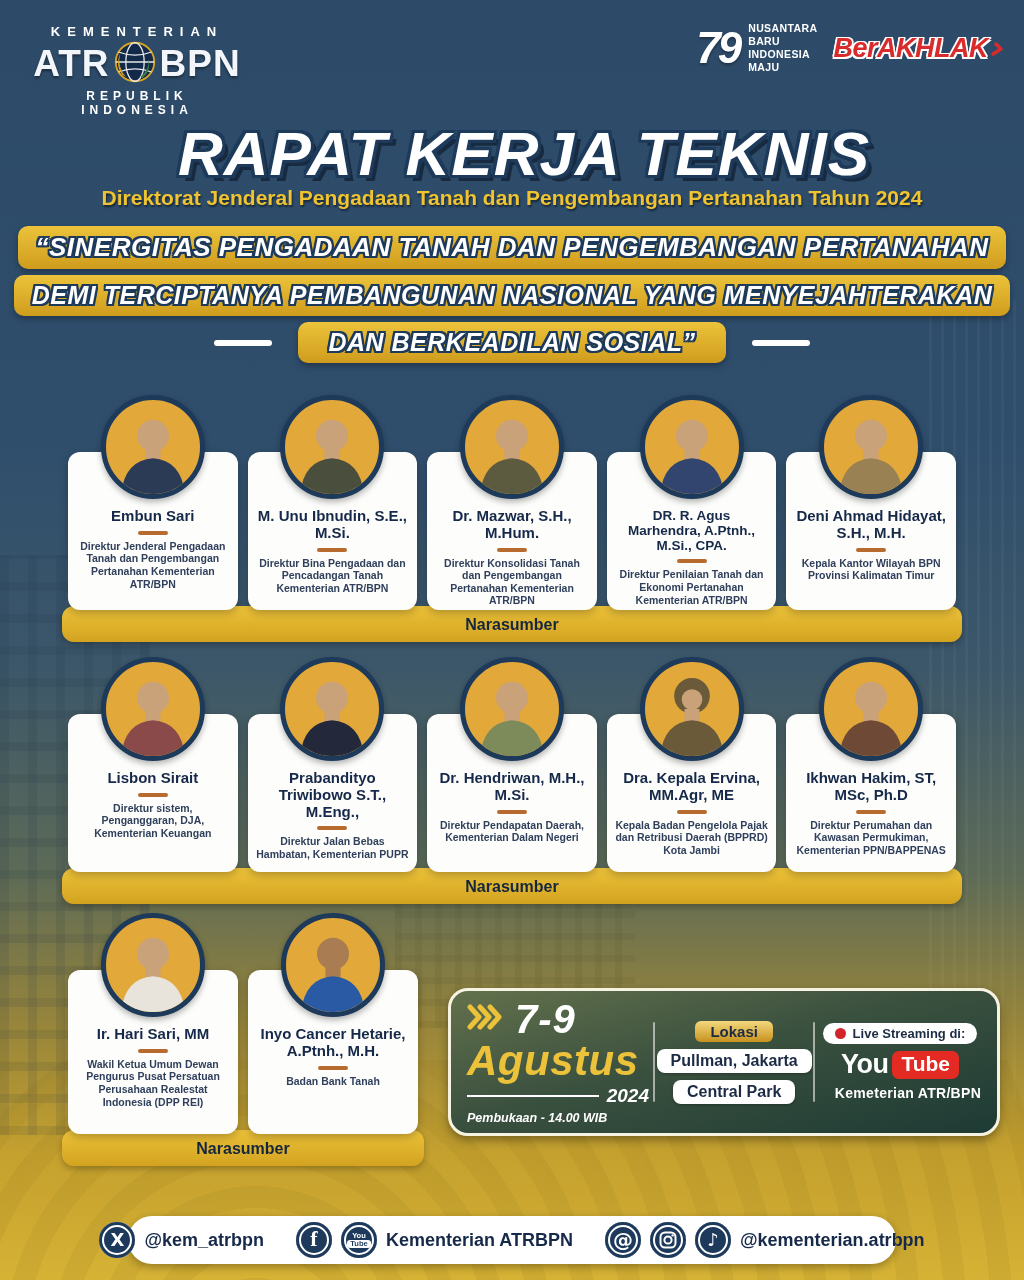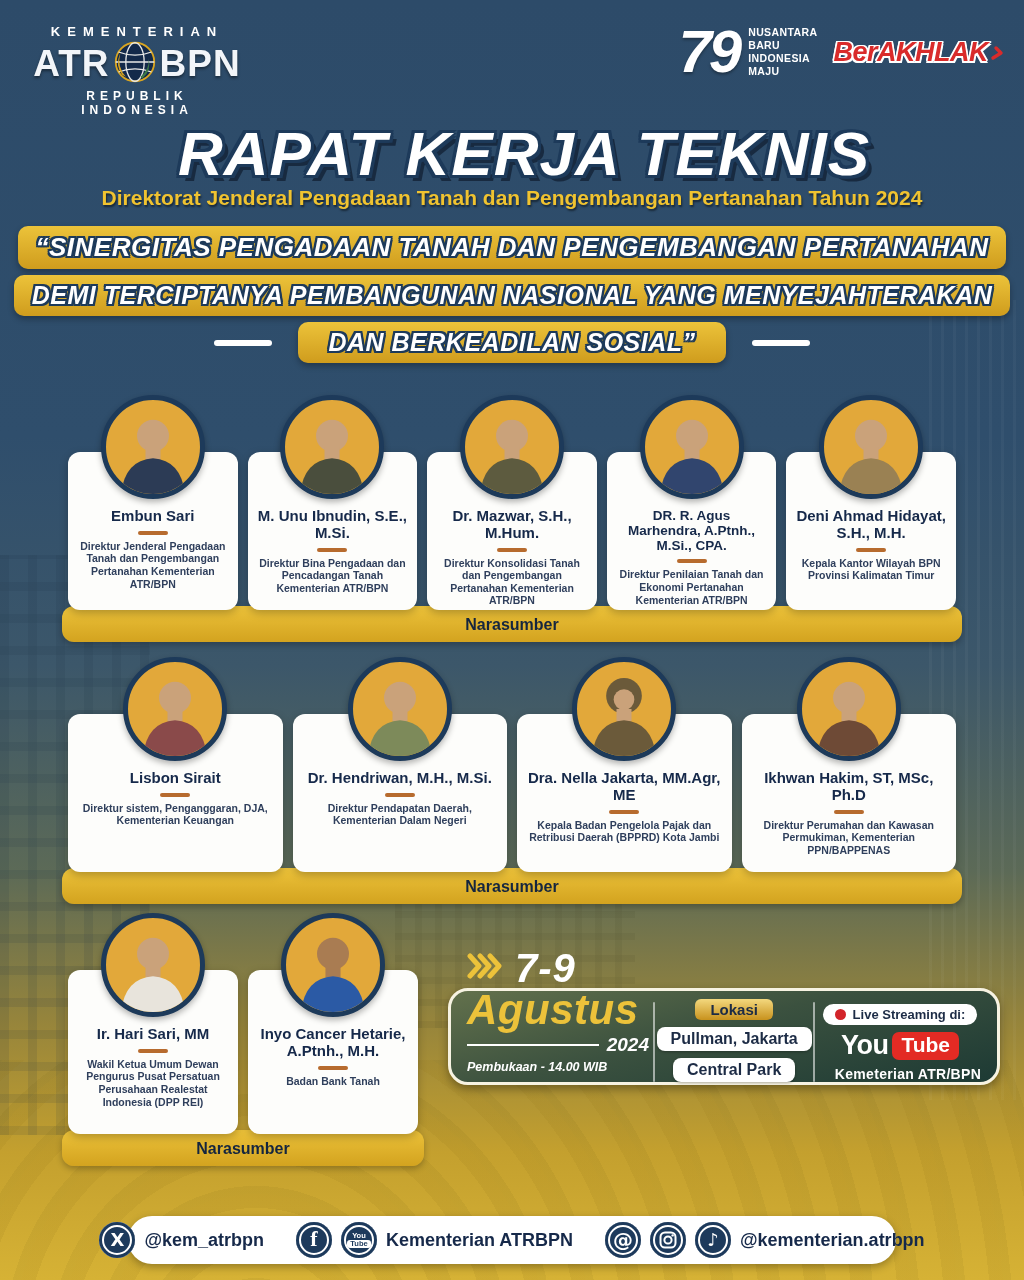--- a/index.html
+++ b/index.html
@@ -23,21 +23,21 @@
     background:repeating-radial-gradient(circle at 25% 130%,rgba(150,120,25,.22) 0 14px,rgba(95,82,12,.12) 14px 22px,transparent 22px 46px);}
 
   
   .logo{position:absolute;left:34px;top:24px;width:206px;text-align:center;color:#fff;}
   .lg-top{font-size:13px;font-weight:700;letter-spacing:7px;}
   .lg-mid{display:flex;align-items:center;justify-content:center;gap:3px;margin:1px 0;}
   .lg-word{font-size:37px;font-weight:900;letter-spacing:1px;color:#f2f5f9;text-shadow:0 2px 3px rgba(0,0,0,.45);}
   .lg-bot{font-size:12px;font-weight:700;letter-spacing:5px;}
   .hdr-right{position:absolute;right:18px;top:22px;display:flex;align-items:center;gap:16px;}
   .anniv{display:flex;align-items:center;gap:9px;}
-  .anniv-num{font-size:60px;font-weight:900;font-style:italic;color:#fff;line-height:1;letter-spacing:-3px;text-shadow:0 2px 3px rgba(0,0,0,.35);}
+  .anniv-num{font-size:44px;font-weight:900;font-style:italic;color:#fff;line-height:1;letter-spacing:-3px;text-shadow:0 2px 3px rgba(0,0,0,.35);}
   .anniv-text{font-size:10.5px;font-weight:800;color:#fff;line-height:1.25;white-space:pre-line;letter-spacing:.4px;}
   .berakhlak{display:flex;align-items:flex-start;gap:2px;font-size:27px;font-weight:900;font-style:italic;color:#d92b2b;letter-spacing:-.5px;
     text-shadow:-1.5px -1.5px 0 #fff,1.5px -1.5px 0 #fff,-1.5px 1.5px 0 #fff,1.5px 1.5px 0 #fff,0 1.5px 0 #fff,0 -1.5px 0 #fff,1.5px 0 0 #fff,-1.5px 0 0 #fff;}
 
   
   .title{position:absolute;top:106px;left:0;width:100%;text-align:center;margin:12px;
     font-size:62px;font-weight:900;font-style:italic;letter-spacing:1px;color:#fff;
     text-shadow:3px 3px 0 #1d3a5a,-3px -3px 0 #1d3a5a,3px -3px 0 #1d3a5a,-3px 3px 0 #1d3a5a,0 3px 0 #1d3a5a,0 -3px 0 #1d3a5a,3px 0 0 #1d3a5a,-3px 0 0 #1d3a5a,6px 6px 0 rgba(20,36,56,.85);}
   .subtitle{position:absolute;top:186px;left:0;width:100%;text-align:center;
     font-size:21px;font-weight:800;color:#f0c330;text-shadow:1px 2px 2px rgba(0,0,0,.5);}
@@ -59,22 +59,22 @@
   .photo{position:absolute;top:-57px;left:50%;transform:translateX(-50%);width:104px;height:104px;border-radius:50%;
     background:#e2a83a;border:5px solid #1d3a5a;overflow:hidden;box-shadow:0 3px 6px rgba(0,0,0,.3);}
   .photo svg{display:block;width:100%;height:100%;}
   .s-name{font-size:15px;font-weight:900;color:#16294a;line-height:1.12;}
   .s-div{width:30px;height:4px;border-radius:2px;background:#b76b2e;margin:6px auto 5px;}
   .s-role{font-size:10.5px;font-weight:600;color:#2f3f5c;line-height:1.2;}
   .ribbon{position:relative;z-index:1;margin:-4px -6px 0;height:36px;border-radius:12px;background:linear-gradient(180deg,#ecc23a,#d3a31f);
     text-align:center;line-height:38px;font-size:16px;font-weight:800;color:#15263f;box-shadow:0 3px 6px rgba(0,0,0,.25);}
 
   
-  .event{position:absolute;left:448px;top:988px;width:552px;height:97px;border-radius:20px;border:3px solid #f7f3e2;
-    background:linear-gradient(165deg,#63714c 0%,#3b513f 45%,#1d3a34 100%);display:flex;align-items:flex-end;box-shadow:0 4px 10px rgba(0,0,0,.35);}
+  .event{position:absolute;left:448px;top:988px;width:552px;height:148px;border-radius:20px;border:3px solid #f7f3e2;
+    background:linear-gradient(165deg,#63714c 0%,#3b513f 45%,#1d3a34 100%);display:flex;align-items:center;box-shadow:0 4px 10px rgba(0,0,0,.35);}
   .ev-col1{width:37%;padding:8px 4px 8px 16px;display:flex;flex-direction:column;gap:2px;}
   .ev-div{width:2px;height:80px;background:rgba(255,255,255,.55);border-radius:2px;}
   .date-row{display:flex;align-items:center;gap:12px;}
   .date-range{font-size:40px;font-weight:900;font-style:italic;color:#fff;line-height:.95;letter-spacing:1px;}
   .month{font-size:42px;font-weight:900;font-style:italic;color:#ecc23a;line-height:1;letter-spacing:.5px;}
   .year-row{display:flex;align-items:center;gap:8px;margin-top:1px;}
   .year-line{flex:1;height:2px;background:#fff;}
   .year{font-size:19px;font-weight:900;font-style:italic;color:#fff;}
   .opening{font-size:12.5px;font-weight:800;font-style:italic;color:#fff;margin-top:2px;}
   .ev-col2{width:29%;display:flex;flex-direction:column;align-items:center;gap:7px;}
@@ -243,37 +243,49 @@
           </div>
         <div class="s-name">Lisbon Sirait</div>
         <div class="s-div"></div>
         <div class="s-role">Direktur sistem, Penganggaran, DJA, Kementerian Keuangan</div>
       </div>
       <div class="card">
         <div class="photo">
             <svg viewBox="0 0 100 100" preserveAspectRatio="xMidYMax slice">
               <circle cx="50" cy="38" r="17" fill="#caa27a"></circle>
               <rect x="42" y="50" width="16" height="13" fill="#caa27a"></rect>
+              <path d="M16 100 Q20 64 50 62 Q80 64 84 100 Z" fill="#23293a"></path>
+            </svg>
+          </div>
+        <div class="s-name">Prabandityo Triwibowo S.T., M.Eng.,</div>
+        <div class="s-div"></div>
+        <div class="s-role">Direktur Jalan Bebas Hambatan, Kementerian PUPR</div>
+      </div>
+      <div class="card">
+        <div class="photo">
+            <svg viewBox="0 0 100 100" preserveAspectRatio="xMidYMax slice">
+              <circle cx="50" cy="38" r="17" fill="#caa27a"></circle>
+              <rect x="42" y="50" width="16" height="13" fill="#caa27a"></rect>
               <path d="M16 100 Q20 64 50 62 Q80 64 84 100 Z" fill="#7d8a5a"></path>
             </svg>
           </div>
         <div class="s-name">Dr. Hendriwan, M.H., M.Si.</div>
         <div class="s-div"></div>
         <div class="s-role">Direktur Pendapatan Daerah, Kementerian Dalam Negeri</div>
       </div>
       <div class="card">
         <div class="photo">
             <svg viewBox="0 0 100 100" preserveAspectRatio="xMidYMax slice">
               <circle cx="50" cy="36" r="19" fill="#6b5a3a"></circle>
               <rect x="42" y="50" width="16" height="13" fill="#caa27a"></rect>
               <path d="M16 100 Q20 64 50 62 Q80 64 84 100 Z" fill="#6b5a3a"></path>
               <circle cx="50" cy="40" r="11" fill="#caa27a"></circle>
             </svg>
           </div>
-        <div class="s-name">Dra. Nella Jakarta, MM.Agr, ME</div>
+        <div class="s-name">Dra. Kepala Ervina, MM.Agr, ME</div>
         <div class="s-div"></div>
         <div class="s-role">Kepala Badan Pengelola Pajak dan Retribusi Daerah (BPPRD) Kota Jambi</div>
       </div>
       <div class="card">
         <div class="photo">
             <svg viewBox="0 0 100 100" preserveAspectRatio="xMidYMax slice">
               <circle cx="50" cy="38" r="17" fill="#caa27a"></circle>
               <rect x="42" y="50" width="16" height="13" fill="#caa27a"></rect>
               <path d="M16 100 Q20 64 50 62 Q80 64 84 100 Z" fill="#6e4a36"></path>
             </svg>

